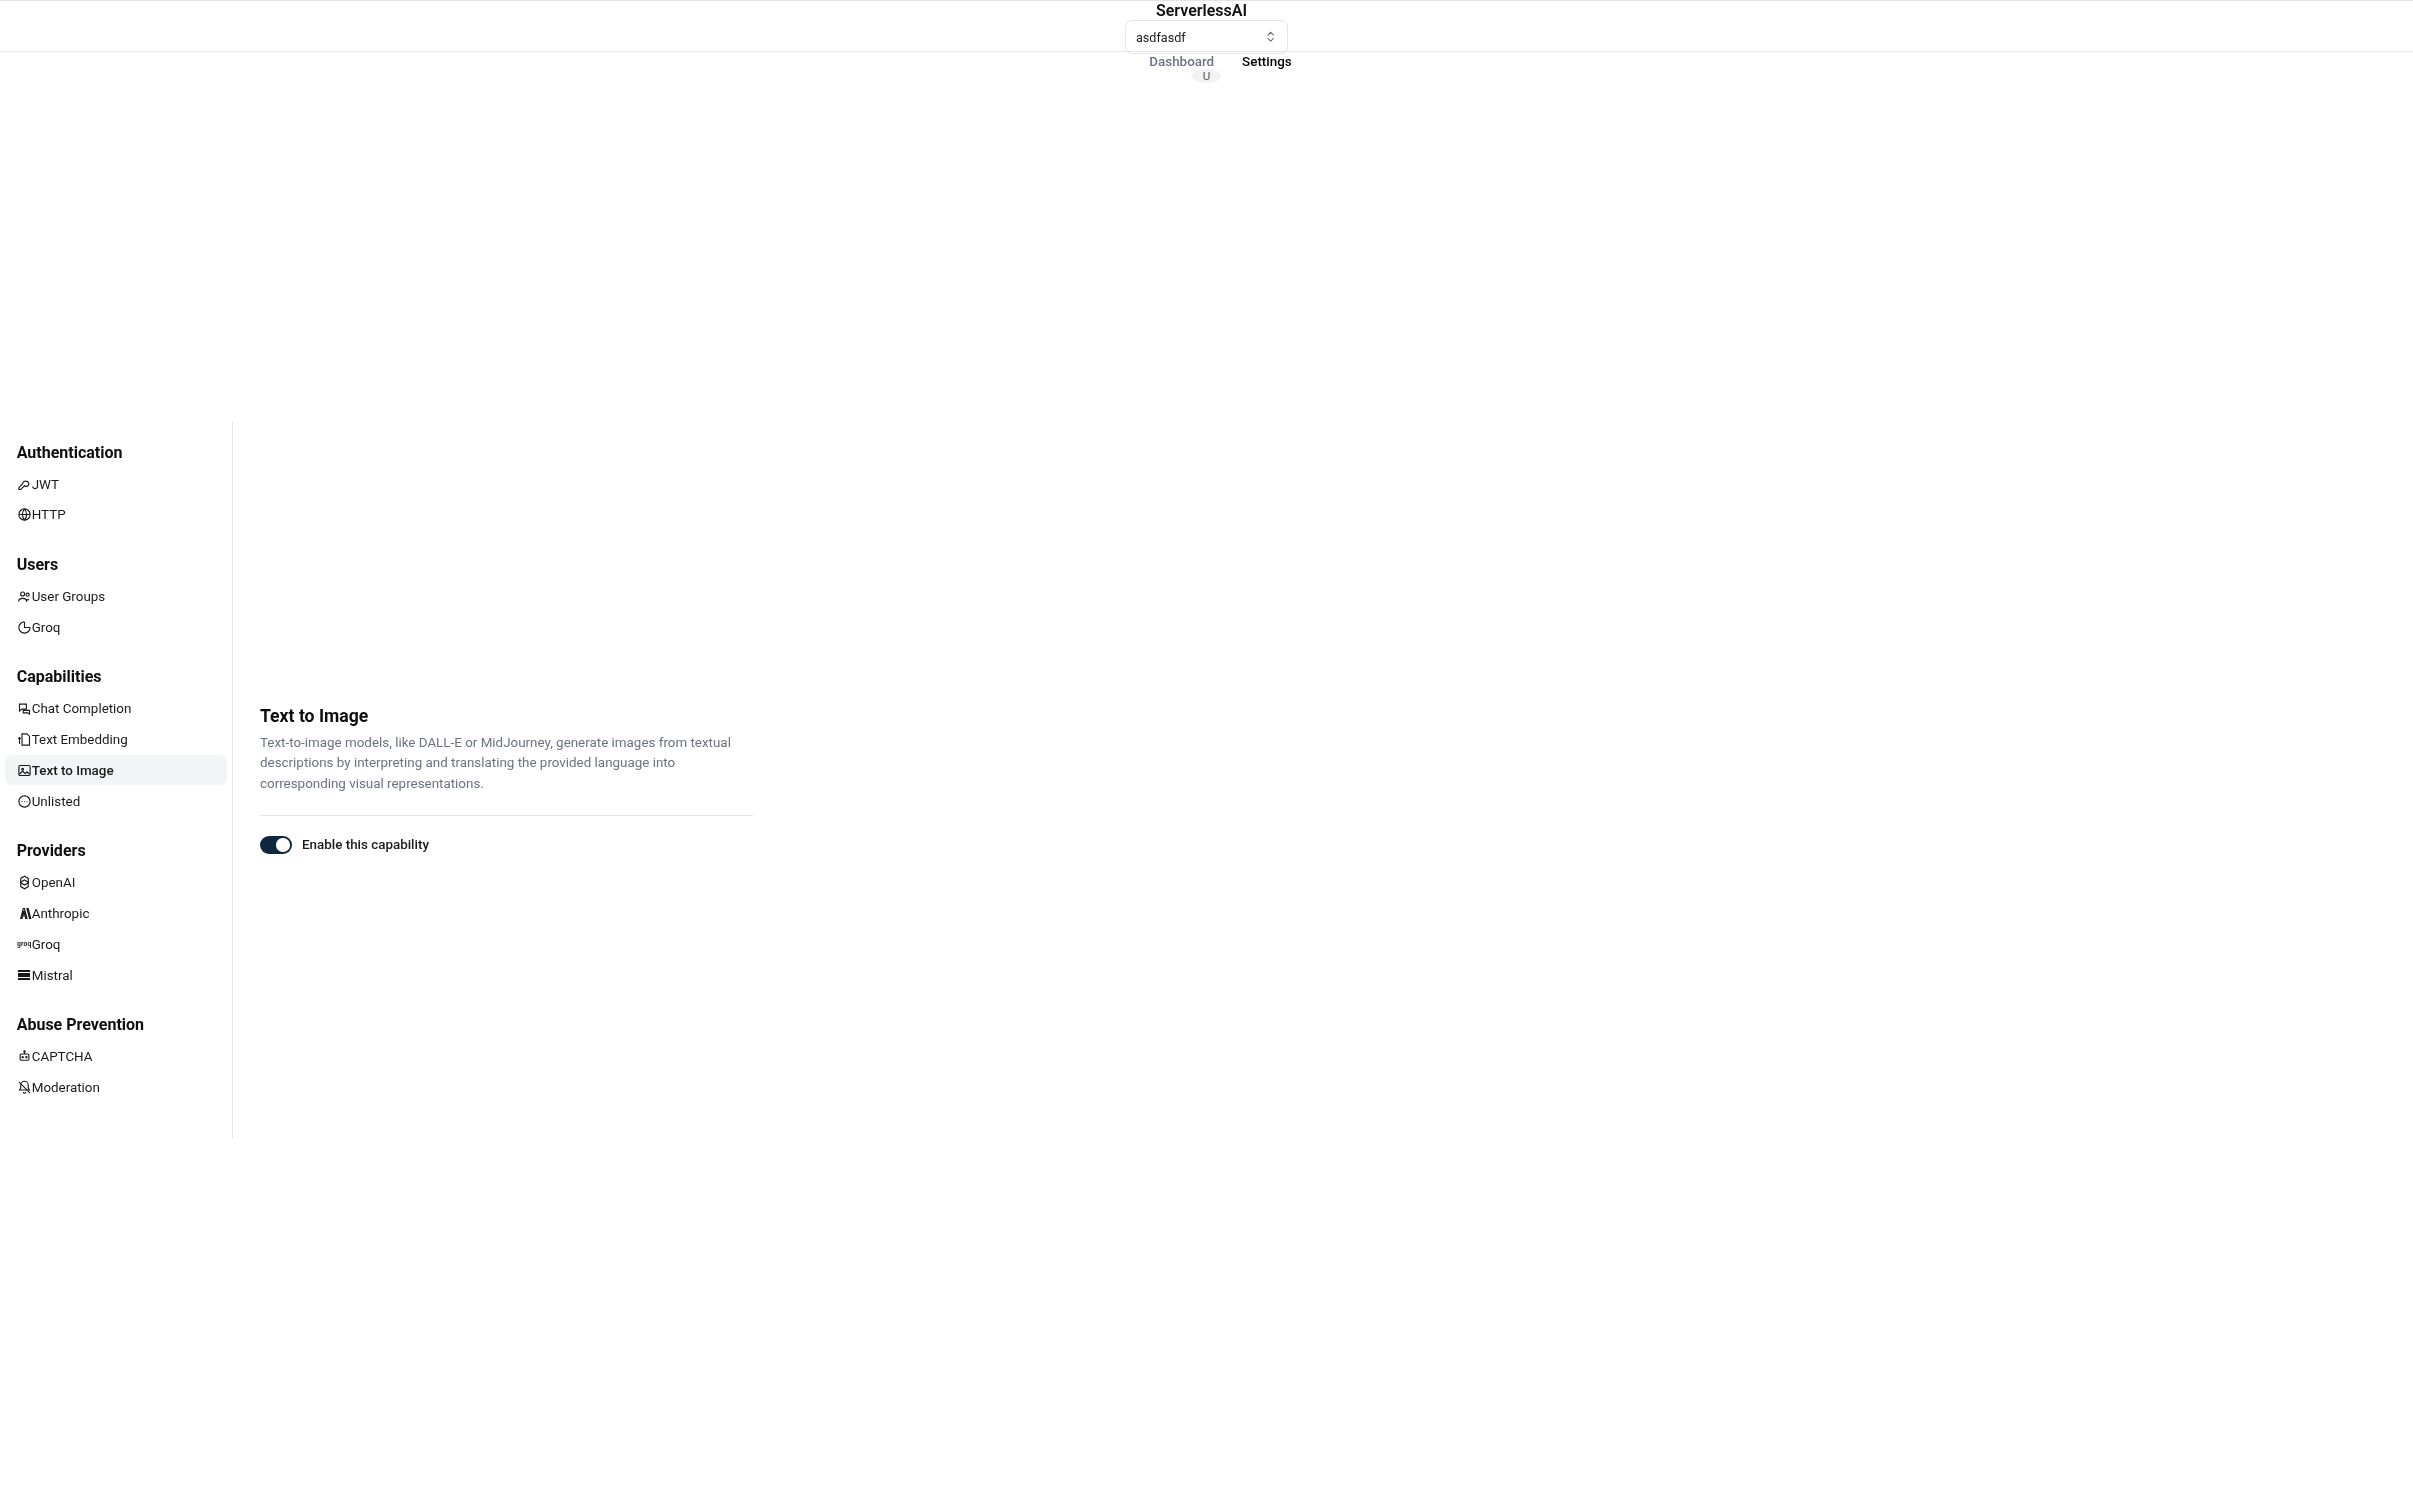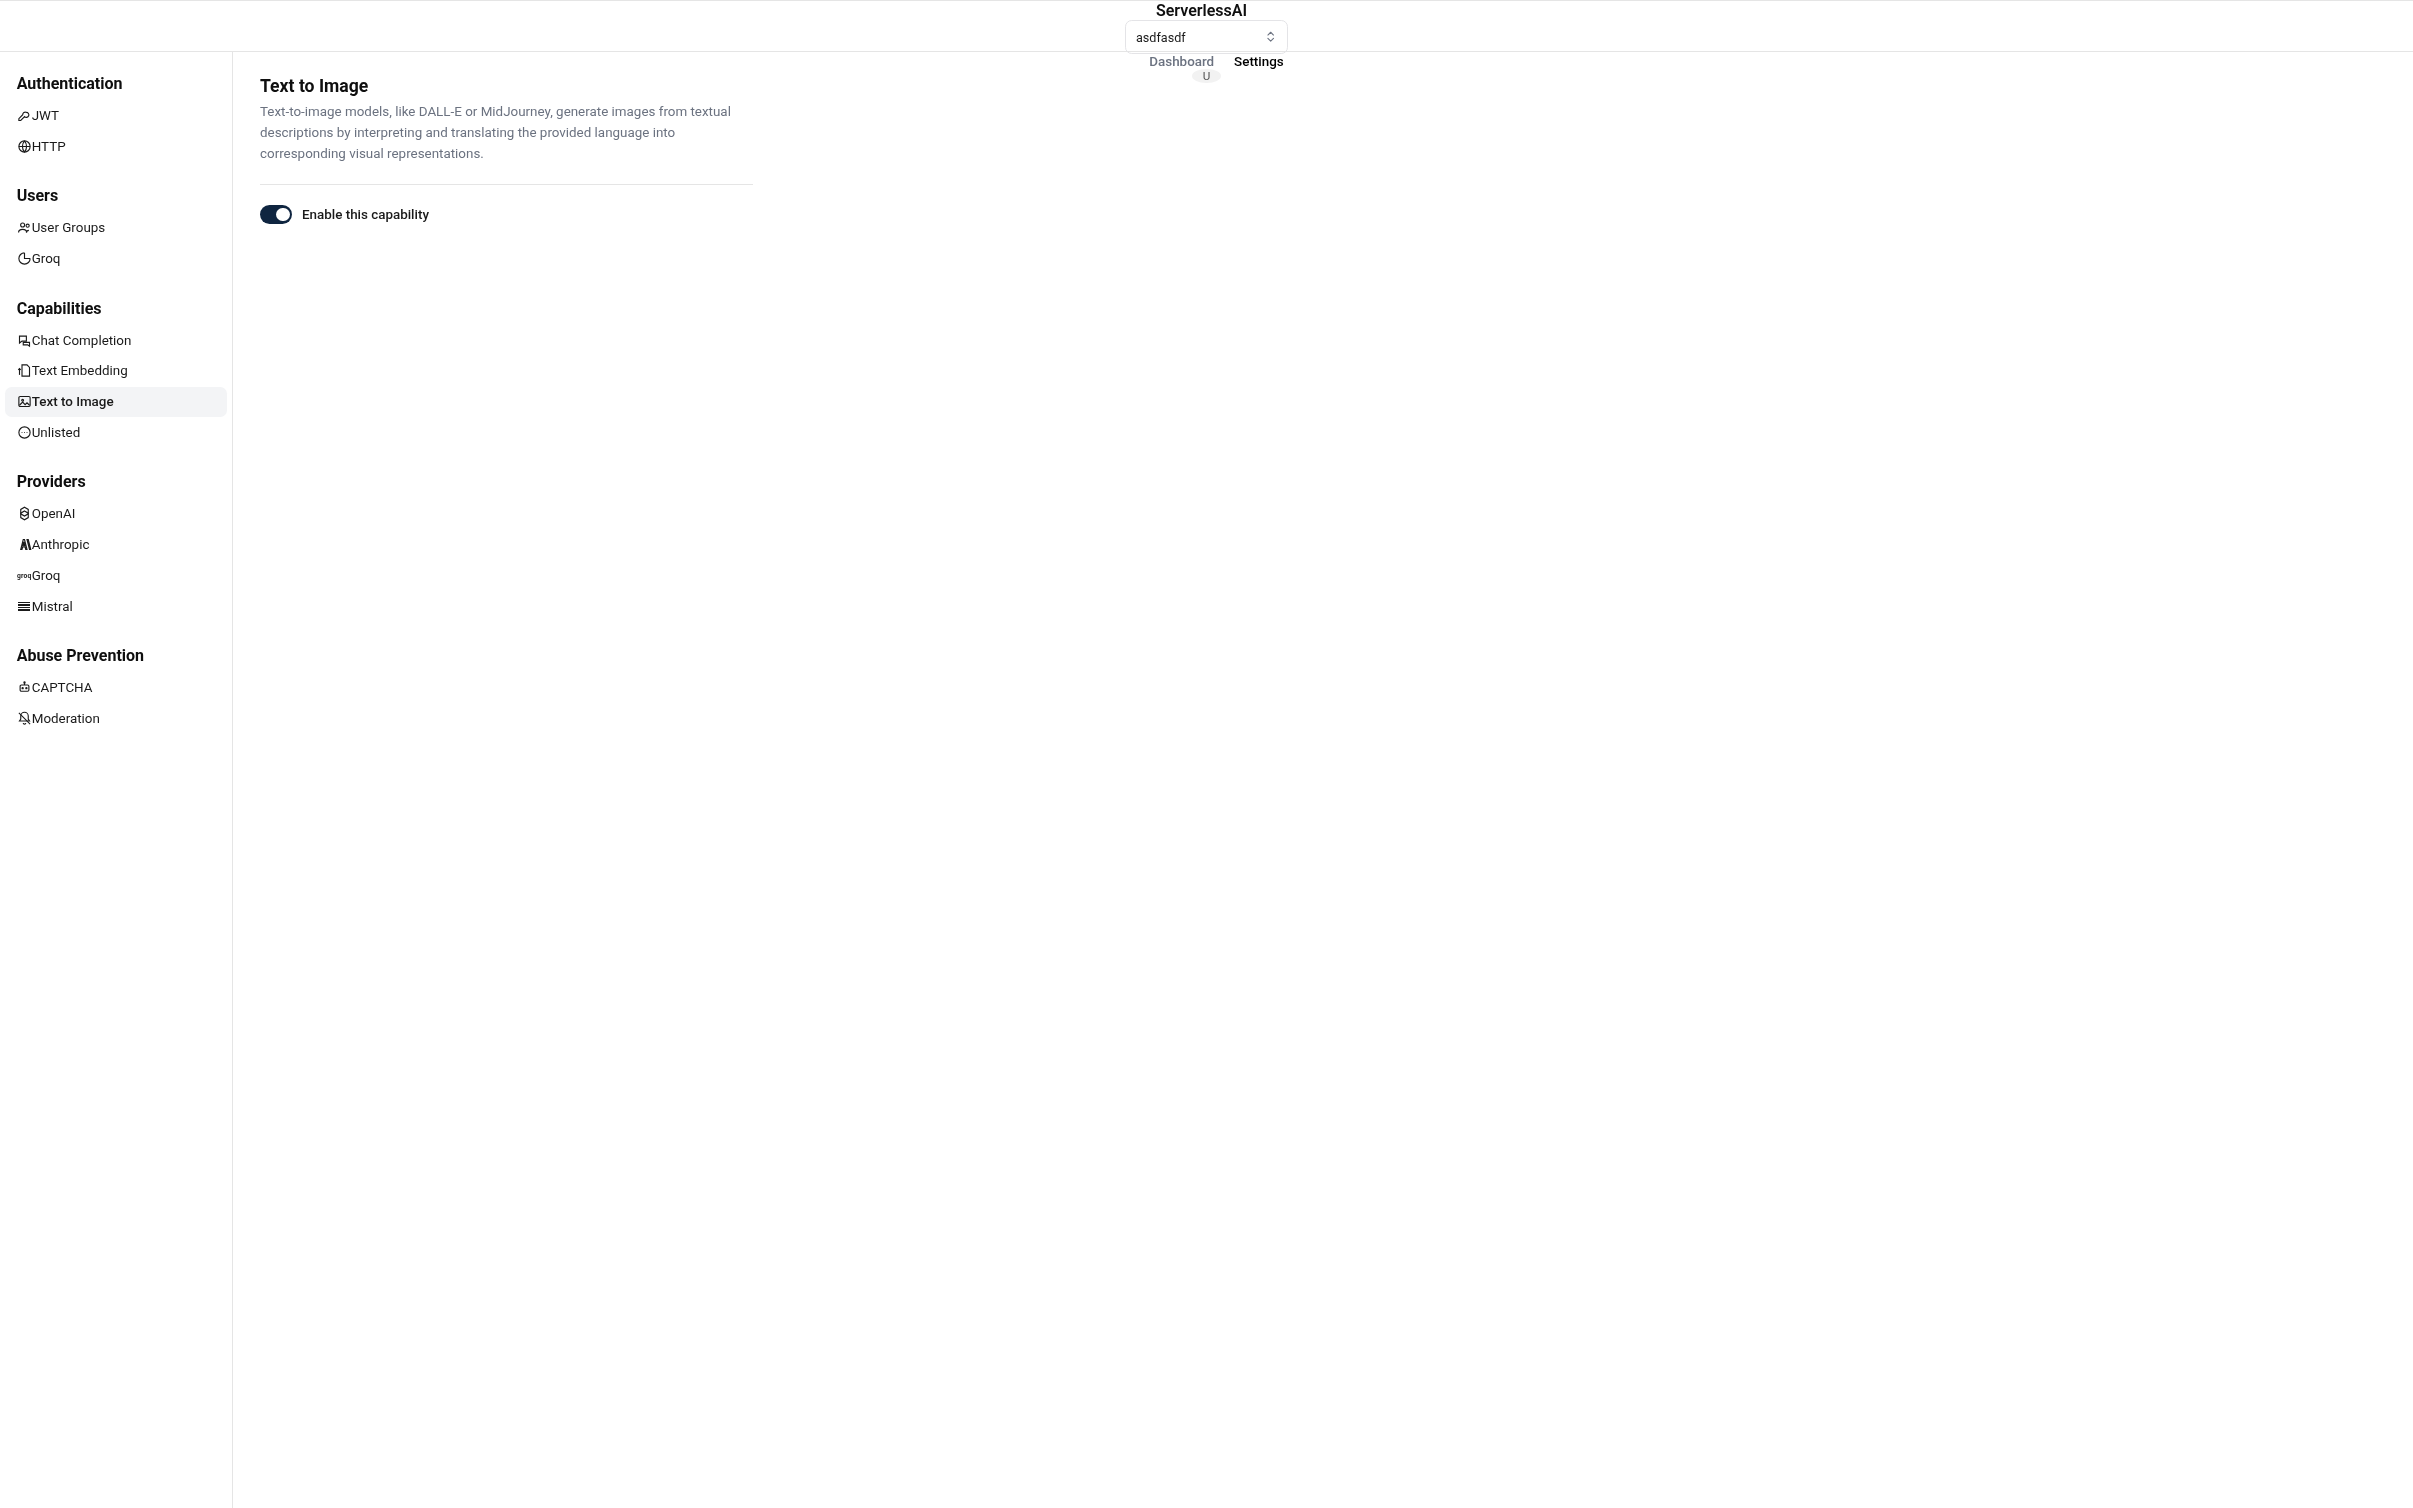--- a/index.html
+++ b/index.html
@@ -49,20 +49,21 @@
     }
     .nav-links {
       display: flex;
       gap: 20px;
       margin-left: 20px;
     }
     .nav-link {
       font-size: 13.4px;
       font-weight: 500;
       cursor: pointer;
+      margin-left: 8px;
     }
     .nav-link.active {
       color: #6b7280;
     }
     .nav-link.inactive {
       color: #000000;
     }
     .topbar-spacer {
       flex: 1;
     }
@@ -74,20 +75,21 @@
       display: flex;
       align-items: center;
       justify-content: center;
       font-size: 11.7px;
       color: #555;
       cursor: pointer;
     }
     .layout {
       display: flex;
       height: calc(100vh - 52px);
+      align-items: center;
     }
     .sidebar {
       width: 233px;
       border-right: 0.8px solid #e5e5e5;
       padding: 17px 5px 17px 5px;
       overflow-y: auto;
     }
     .section-title {
       font-size: 16px;
       font-weight: 700;

